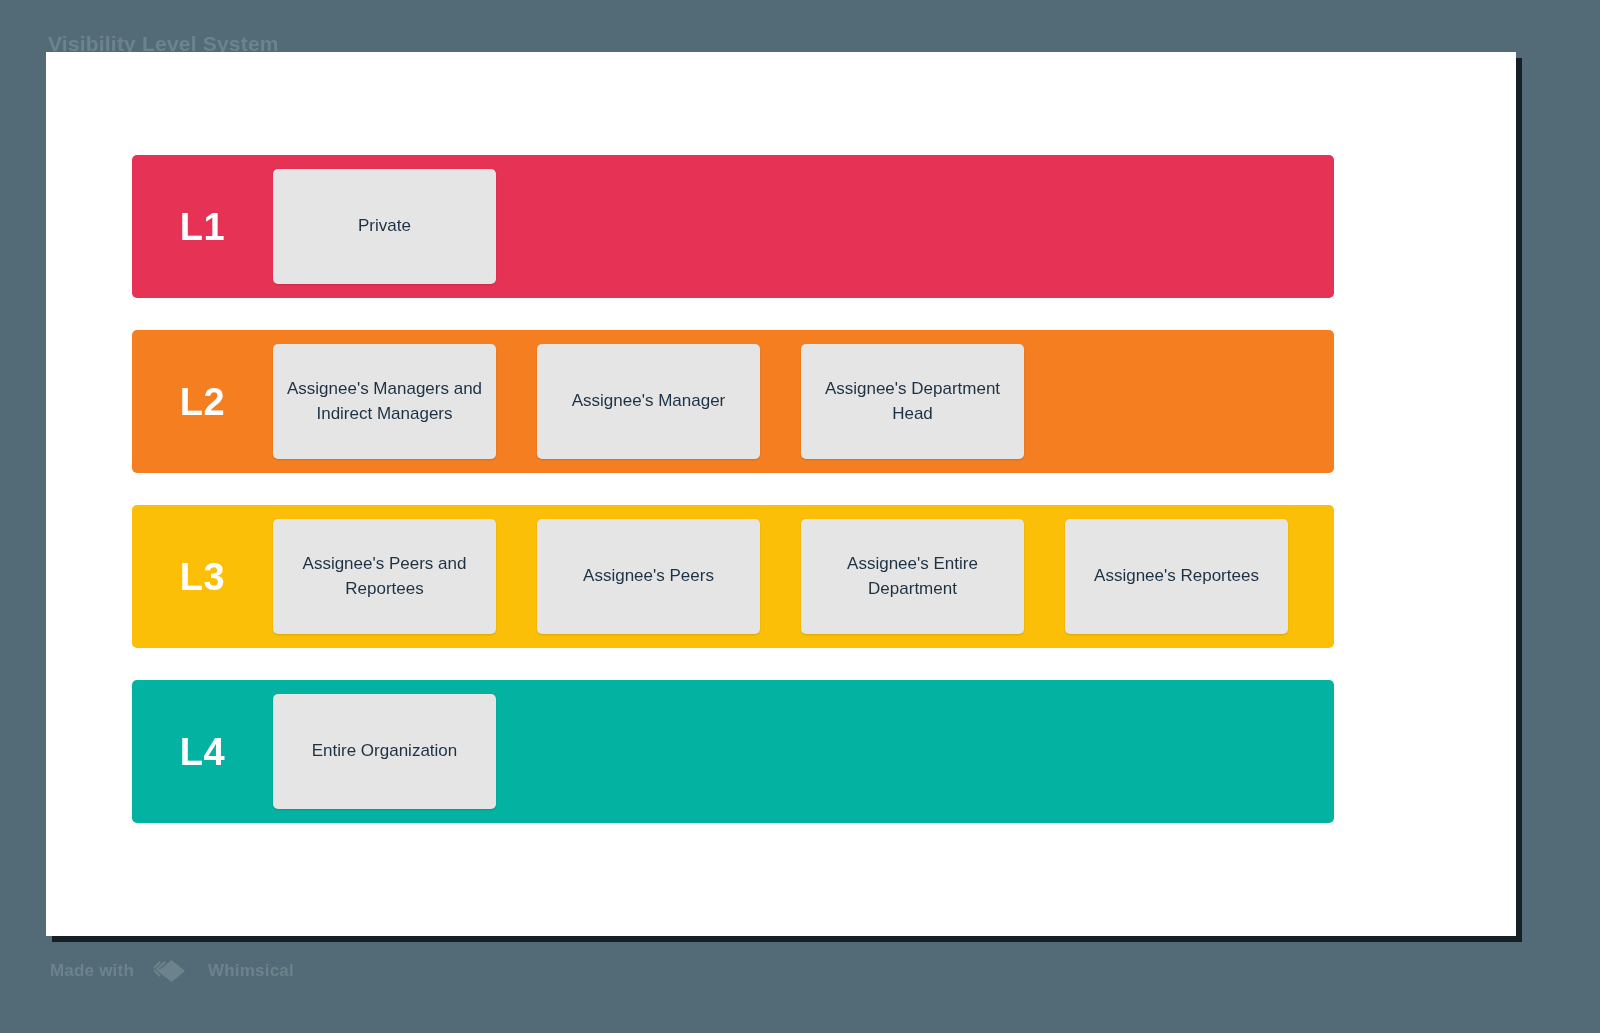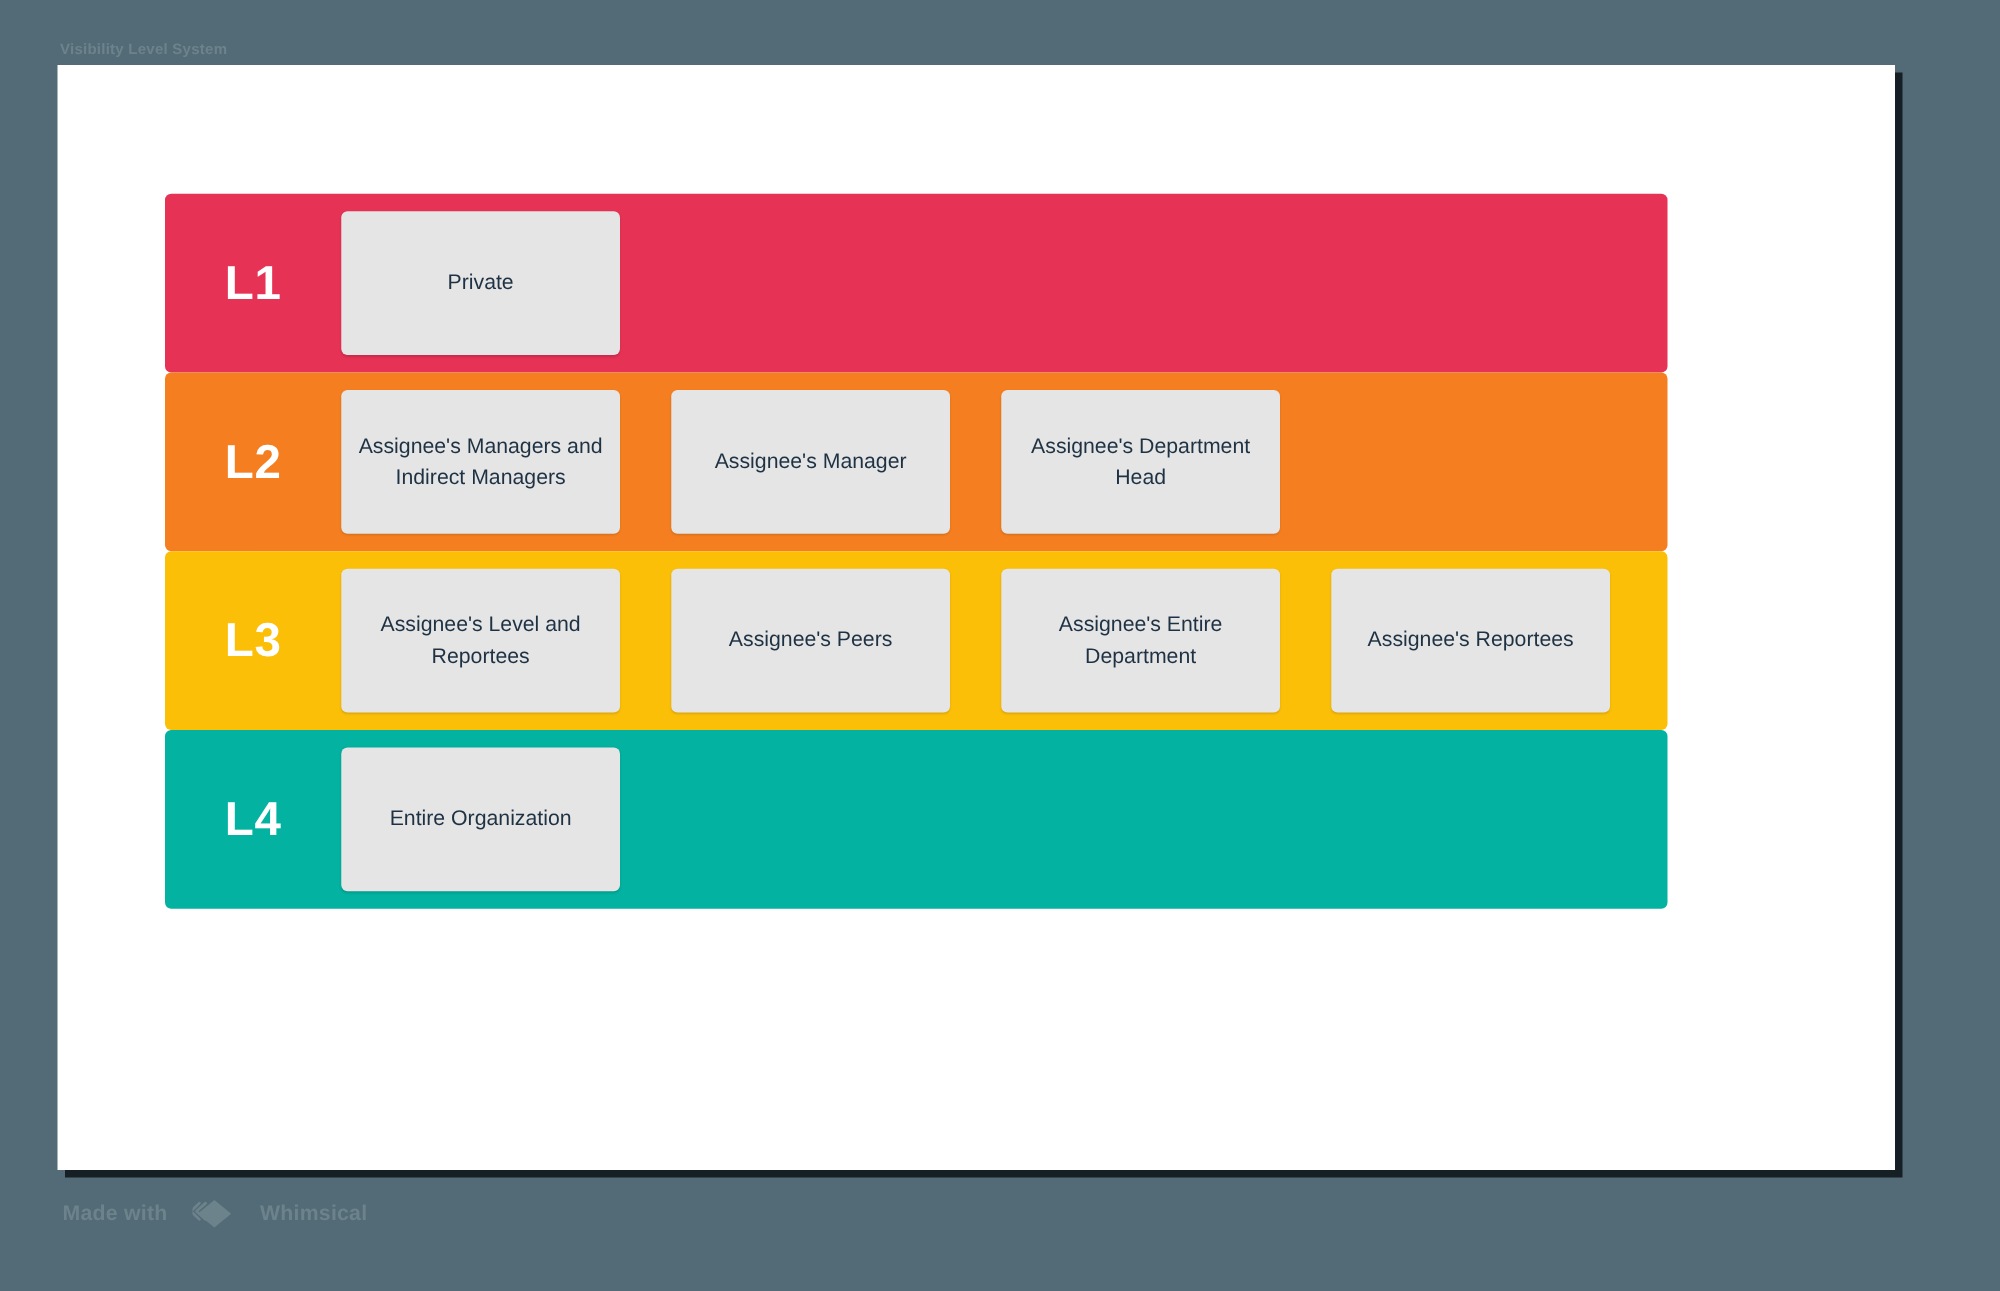--- a/index.html
+++ b/index.html
@@ -14,21 +14,21 @@
     background: #536b76;
     font-family: "Liberation Sans", sans-serif;
     position: relative;
   }
 
   
   .doc-title {
     position: absolute;
     left: 48px;
     top: 32px;
-    font-size: 12px;
+    font-size: 21px;
     font-weight: 700;
     letter-spacing: 0.2px;
     color: #6d838c;
     white-space: nowrap;
   }
 
   
   .canvas {
     position: absolute;
     left: 46px;
@@ -46,20 +46,21 @@
     top: 103px;
     width: 1202px;
   }
 
   .level-row {
     position: relative;
     width: 1202px;
     border-radius: 5px;
     display: flex;
     align-items: center;
+    margin-bottom: 32px;
   }
   .level-row:last-child { margin-bottom: 0; }
 
   .level-row.h-tall { height: 143px; }
 
   .level-label {
     width: 141px;
     flex: 0 0 141px;
     text-align: center;
     color: #ffffff;
@@ -137,21 +138,21 @@
       <div class="cards">
         <div class="card">Assignee's Managers and Indirect Managers</div>
         <div class="card">Assignee's Manager</div>
         <div class="card">Assignee's Department Head</div>
       </div>
     </div>
 
     <div class="level-row h-tall" style="background: rgb(252, 191, 8);">
       <div class="level-label">L3</div>
       <div class="cards">
-        <div class="card">Assignee's Level and Reportees</div>
+        <div class="card">Assignee's Peers and Reportees</div>
         <div class="card">Assignee's Peers</div>
         <div class="card">Assignee's Entire Department</div>
         <div class="card">Assignee's Reportees</div>
       </div>
     </div>
 
     <div class="level-row h-tall" style="background: rgb(3, 178, 160);">
       <div class="level-label">L4</div>
       <div class="cards">
         <div class="card">Entire Organization</div>

